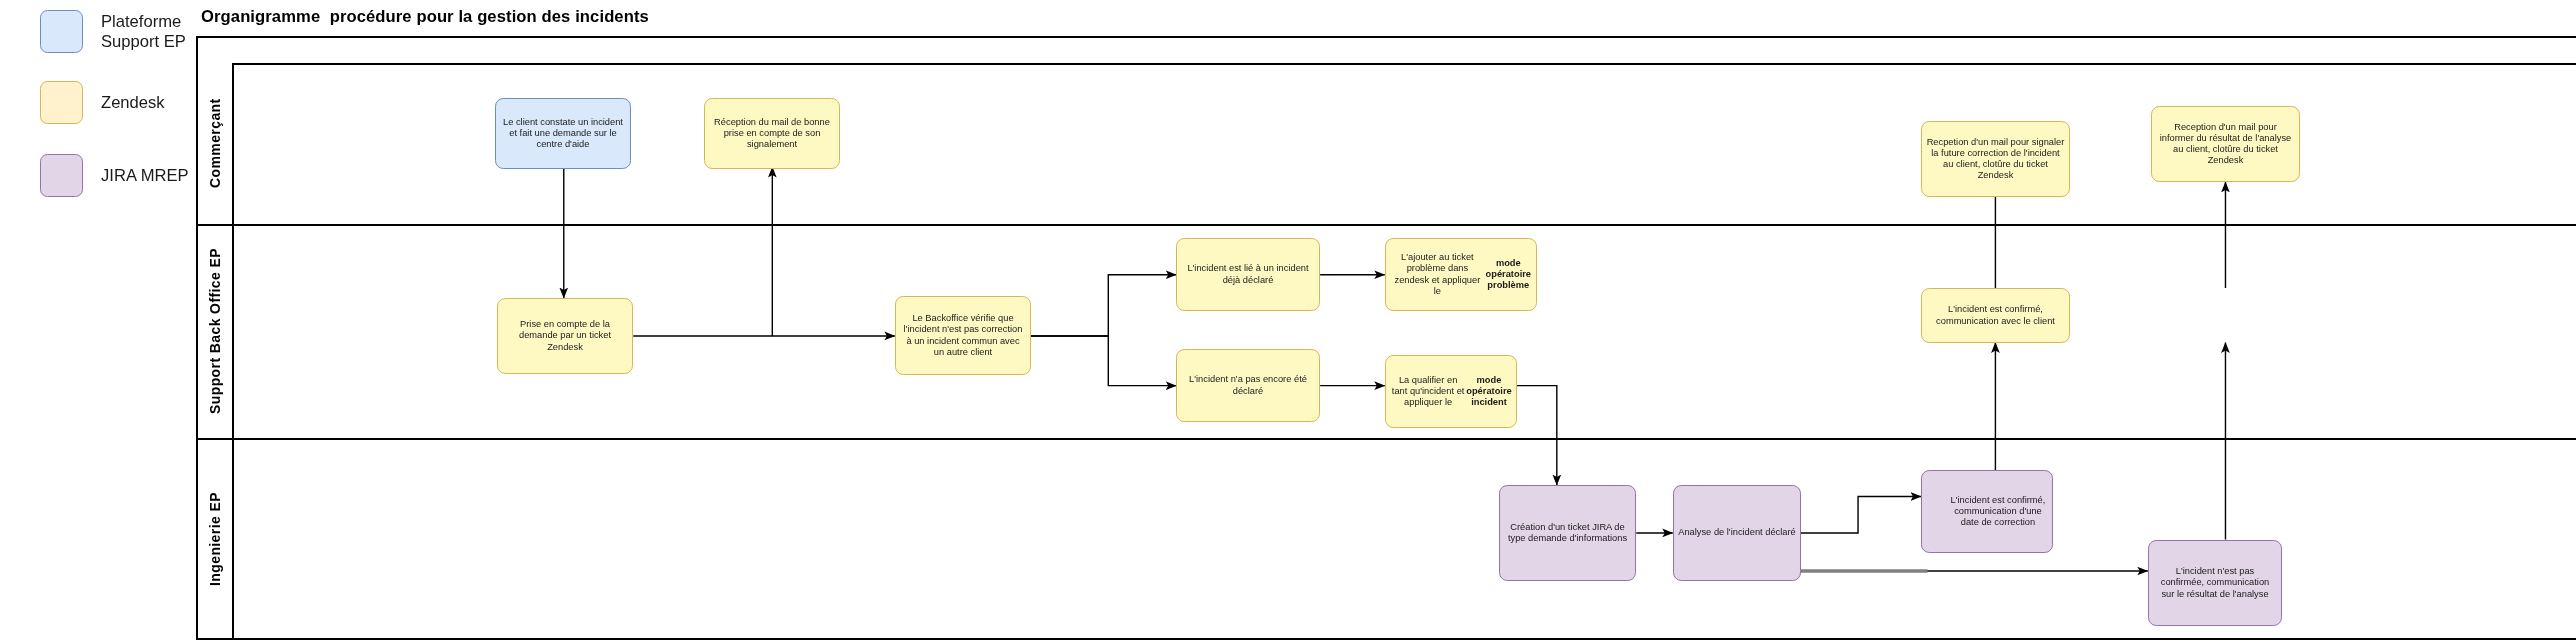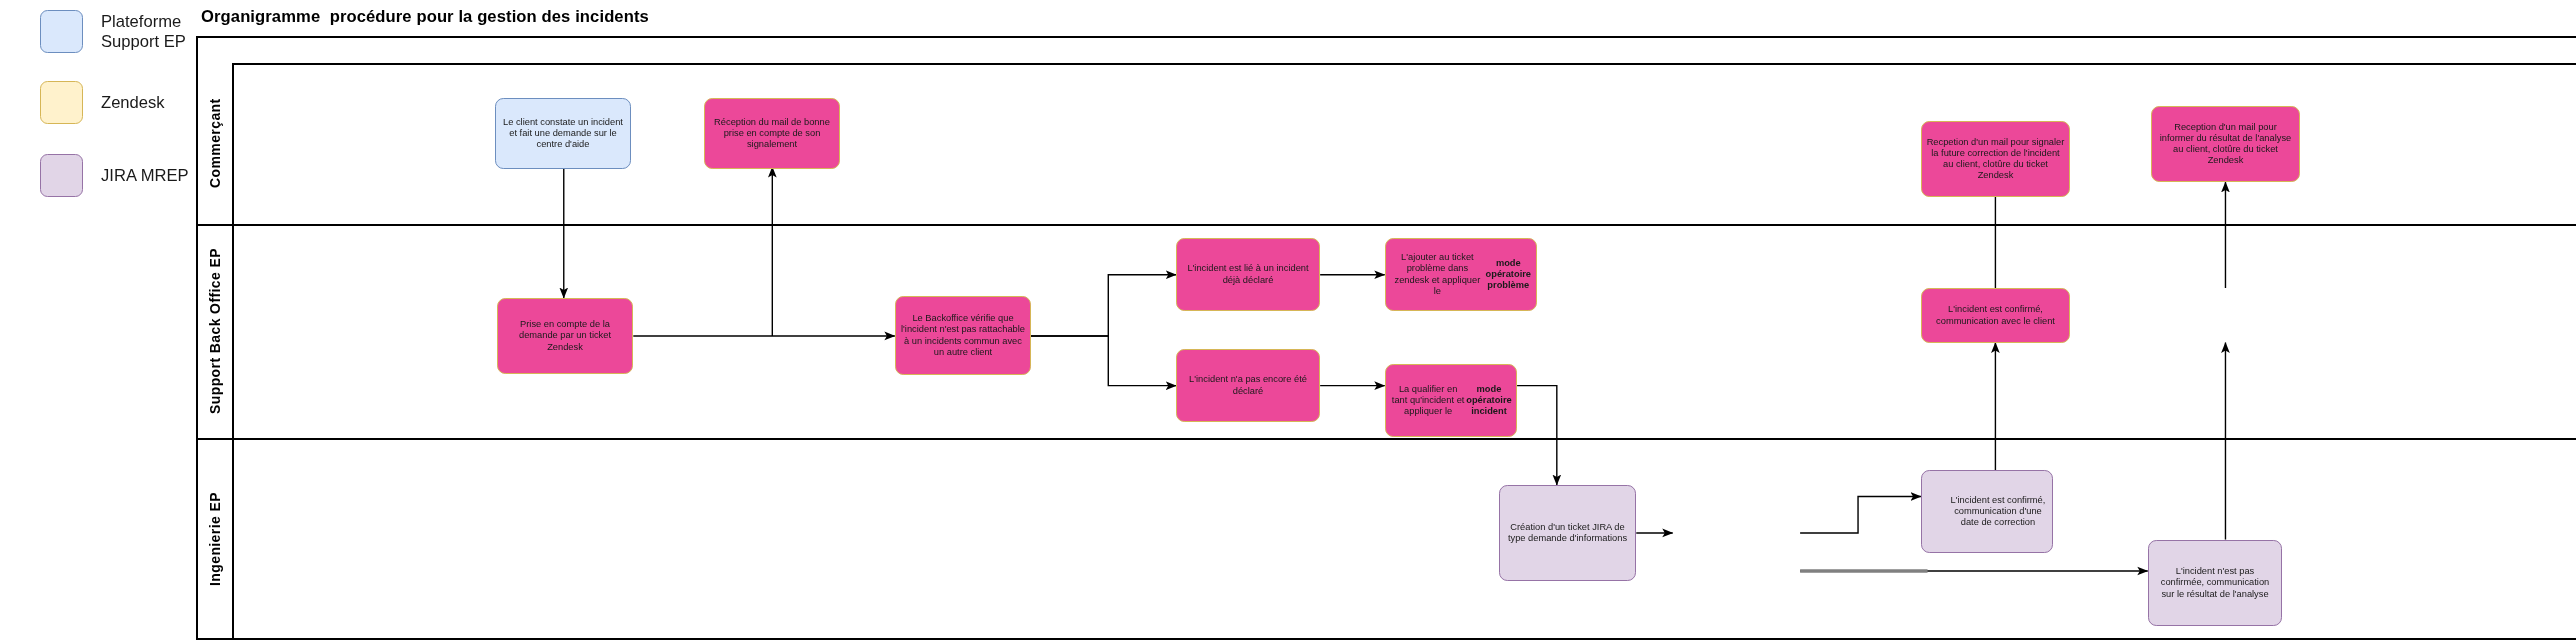--- a/index.html
+++ b/index.html
@@ -42,21 +42,21 @@
   }
 
   
   .node{
     position:absolute;box-sizing:border-box;border-radius:8.3px;border:1.3px solid;
     display:flex;align-items:center;justify-content:center;text-align:center;
     font-size:9.3px;line-height:11.2px;color:#1a1a1a;padding:2.5px 4.1px;
     white-space:pre-line;
   }
   .n-blue{background:#dae8fc;border-color:#6c8ebf;}
-  .n-yellow{background:#ec4899;border-color:#d6b656;}
+  .n-yellow{background:#fef9c3;border-color:#d6b656;}
   .n-purple{background:#e1d5e7;border-color:#9673a6;}
   .node b{font-weight:bold;}
 
   
   .edges{position:absolute;left:0;top:0;width:2576px;height:643px;pointer-events:none;}
 </style>
 </head>
 <body>
 
 <div id="root">
@@ -136,29 +136,30 @@
 
     <path d="M2126,690 L2280,690" stroke="#808080" stroke-width="4" fill="none"></path>
   </svg>
 
   <div class="node n-blue" style="left:455px;top:98px;width:136px;height:71px;">Le client constate un incident et fait une demande sur le centre d'aide</div>
   <div class="node n-yellow" style="left:664px;top:98px;width:136px;height:71px;">Réception du mail de bonne prise en compte de son signalement</div>
   <div class="node n-yellow" style="left:1881px;top:121px;width:149px;height:76px;">Recpetion d'un mail pour signaler la future correction de l'incident au client, clotûre du ticket Zendesk</div>
   <div class="node n-yellow" style="left:2111px;top:106px;width:149px;height:76px;">Reception d'un mail pour informer du résultat de l'analyse au client, clotûre du ticket Zendesk</div>
 
   <div class="node n-yellow" style="left:457px;top:298px;width:136px;height:76px;">Prise en compte de la demande par un ticket Zendesk</div>
-  <div class="node n-yellow" style="left:855px;top:296px;width:136px;height:79px;">Le Backoffice vérifie que l'incident n'est pas rattachable à un incidents commun avec un autre client</div>
+  <div class="node n-yellow" style="left:855px;top:296px;width:136px;height:79px;">Le Backoffice vérifie que l'incident n'est pas correction à un incident commun avec un autre client</div>
   <div class="node n-yellow" style="left:1136px;top:238px;width:144px;height:73px;">L'incident est lié à un incident déjà déclaré</div>
   <div class="node n-yellow" style="left:1345px;top:238px;width:152px;height:73px;">
     <span>L'ajouter au ticket problème dans zendesk et appliquer le </span><b>mode opératoire problème</b>
   </div>
   <div class="node n-yellow" style="left:1136px;top:349px;width:144px;height:73px;">L'incident n'a pas encore été déclaré</div>
-  <div class="node n-yellow" style="left:1345px;top:364px;width:132px;height:73px;">
+  <div class="node n-yellow" style="left:1345px;top:355px;width:132px;height:73px;">
     <span>La qualifier en tant qu'incident et appliquer le </span><b>mode opératoire incident</b>
   </div>
   <div class="node n-yellow" style="left:1881px;top:288px;width:149px;height:55px;">L'incident est confirmé, communication avec le client</div>
 
   <div class="node n-purple" style="left:1459px;top:485px;width:137px;height:96px;">Création d'un ticket JIRA de type demande d'informations</div>
+  <div class="node n-purple" style="left:1633px;top:485px;width:128px;height:96px;">Analyse de l'incident déclaré</div>
   <div class="node n-purple" style="left:1881px;top:470px;width:132px;height:83px;padding-left:26px;">L'incident est confirmé, communication d'une date de correction</div>
   <div class="node n-purple" style="left:2108px;top:540px;width:134px;height:86px;">L'incident n'est pas confirmée, communication sur le résultat de l'analyse</div>
 
 </div>
 
 
 </body></html>

